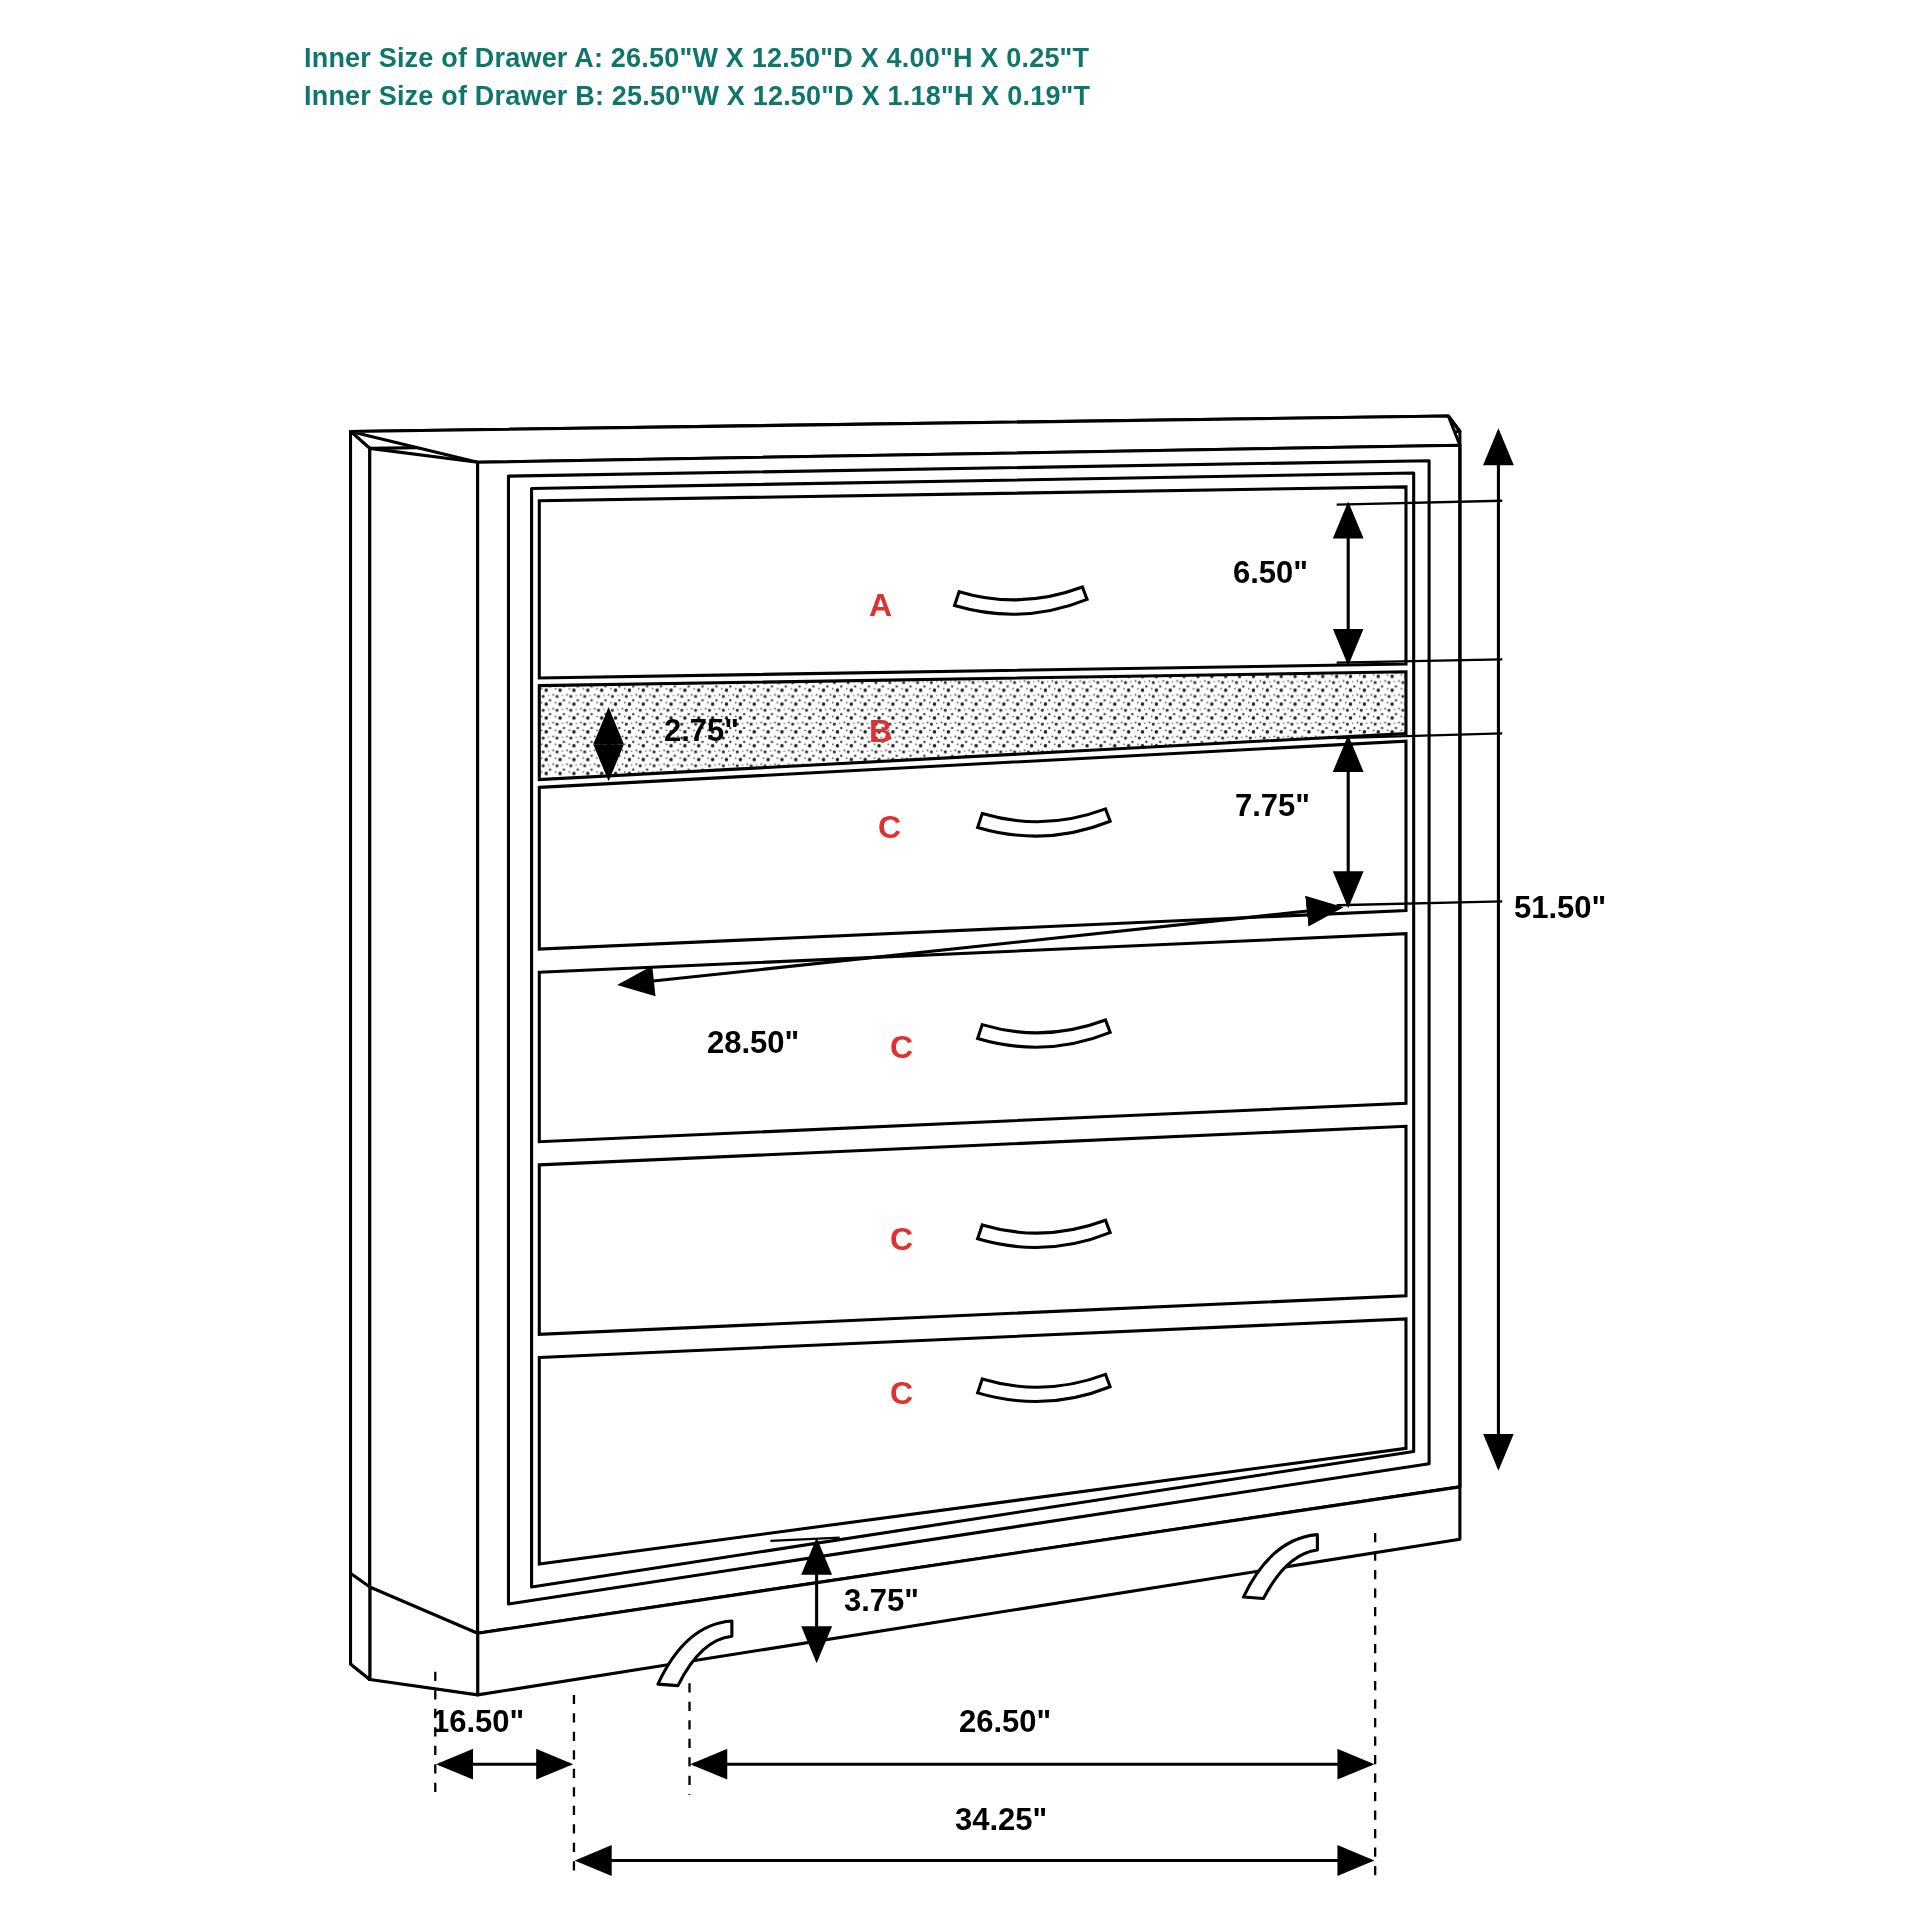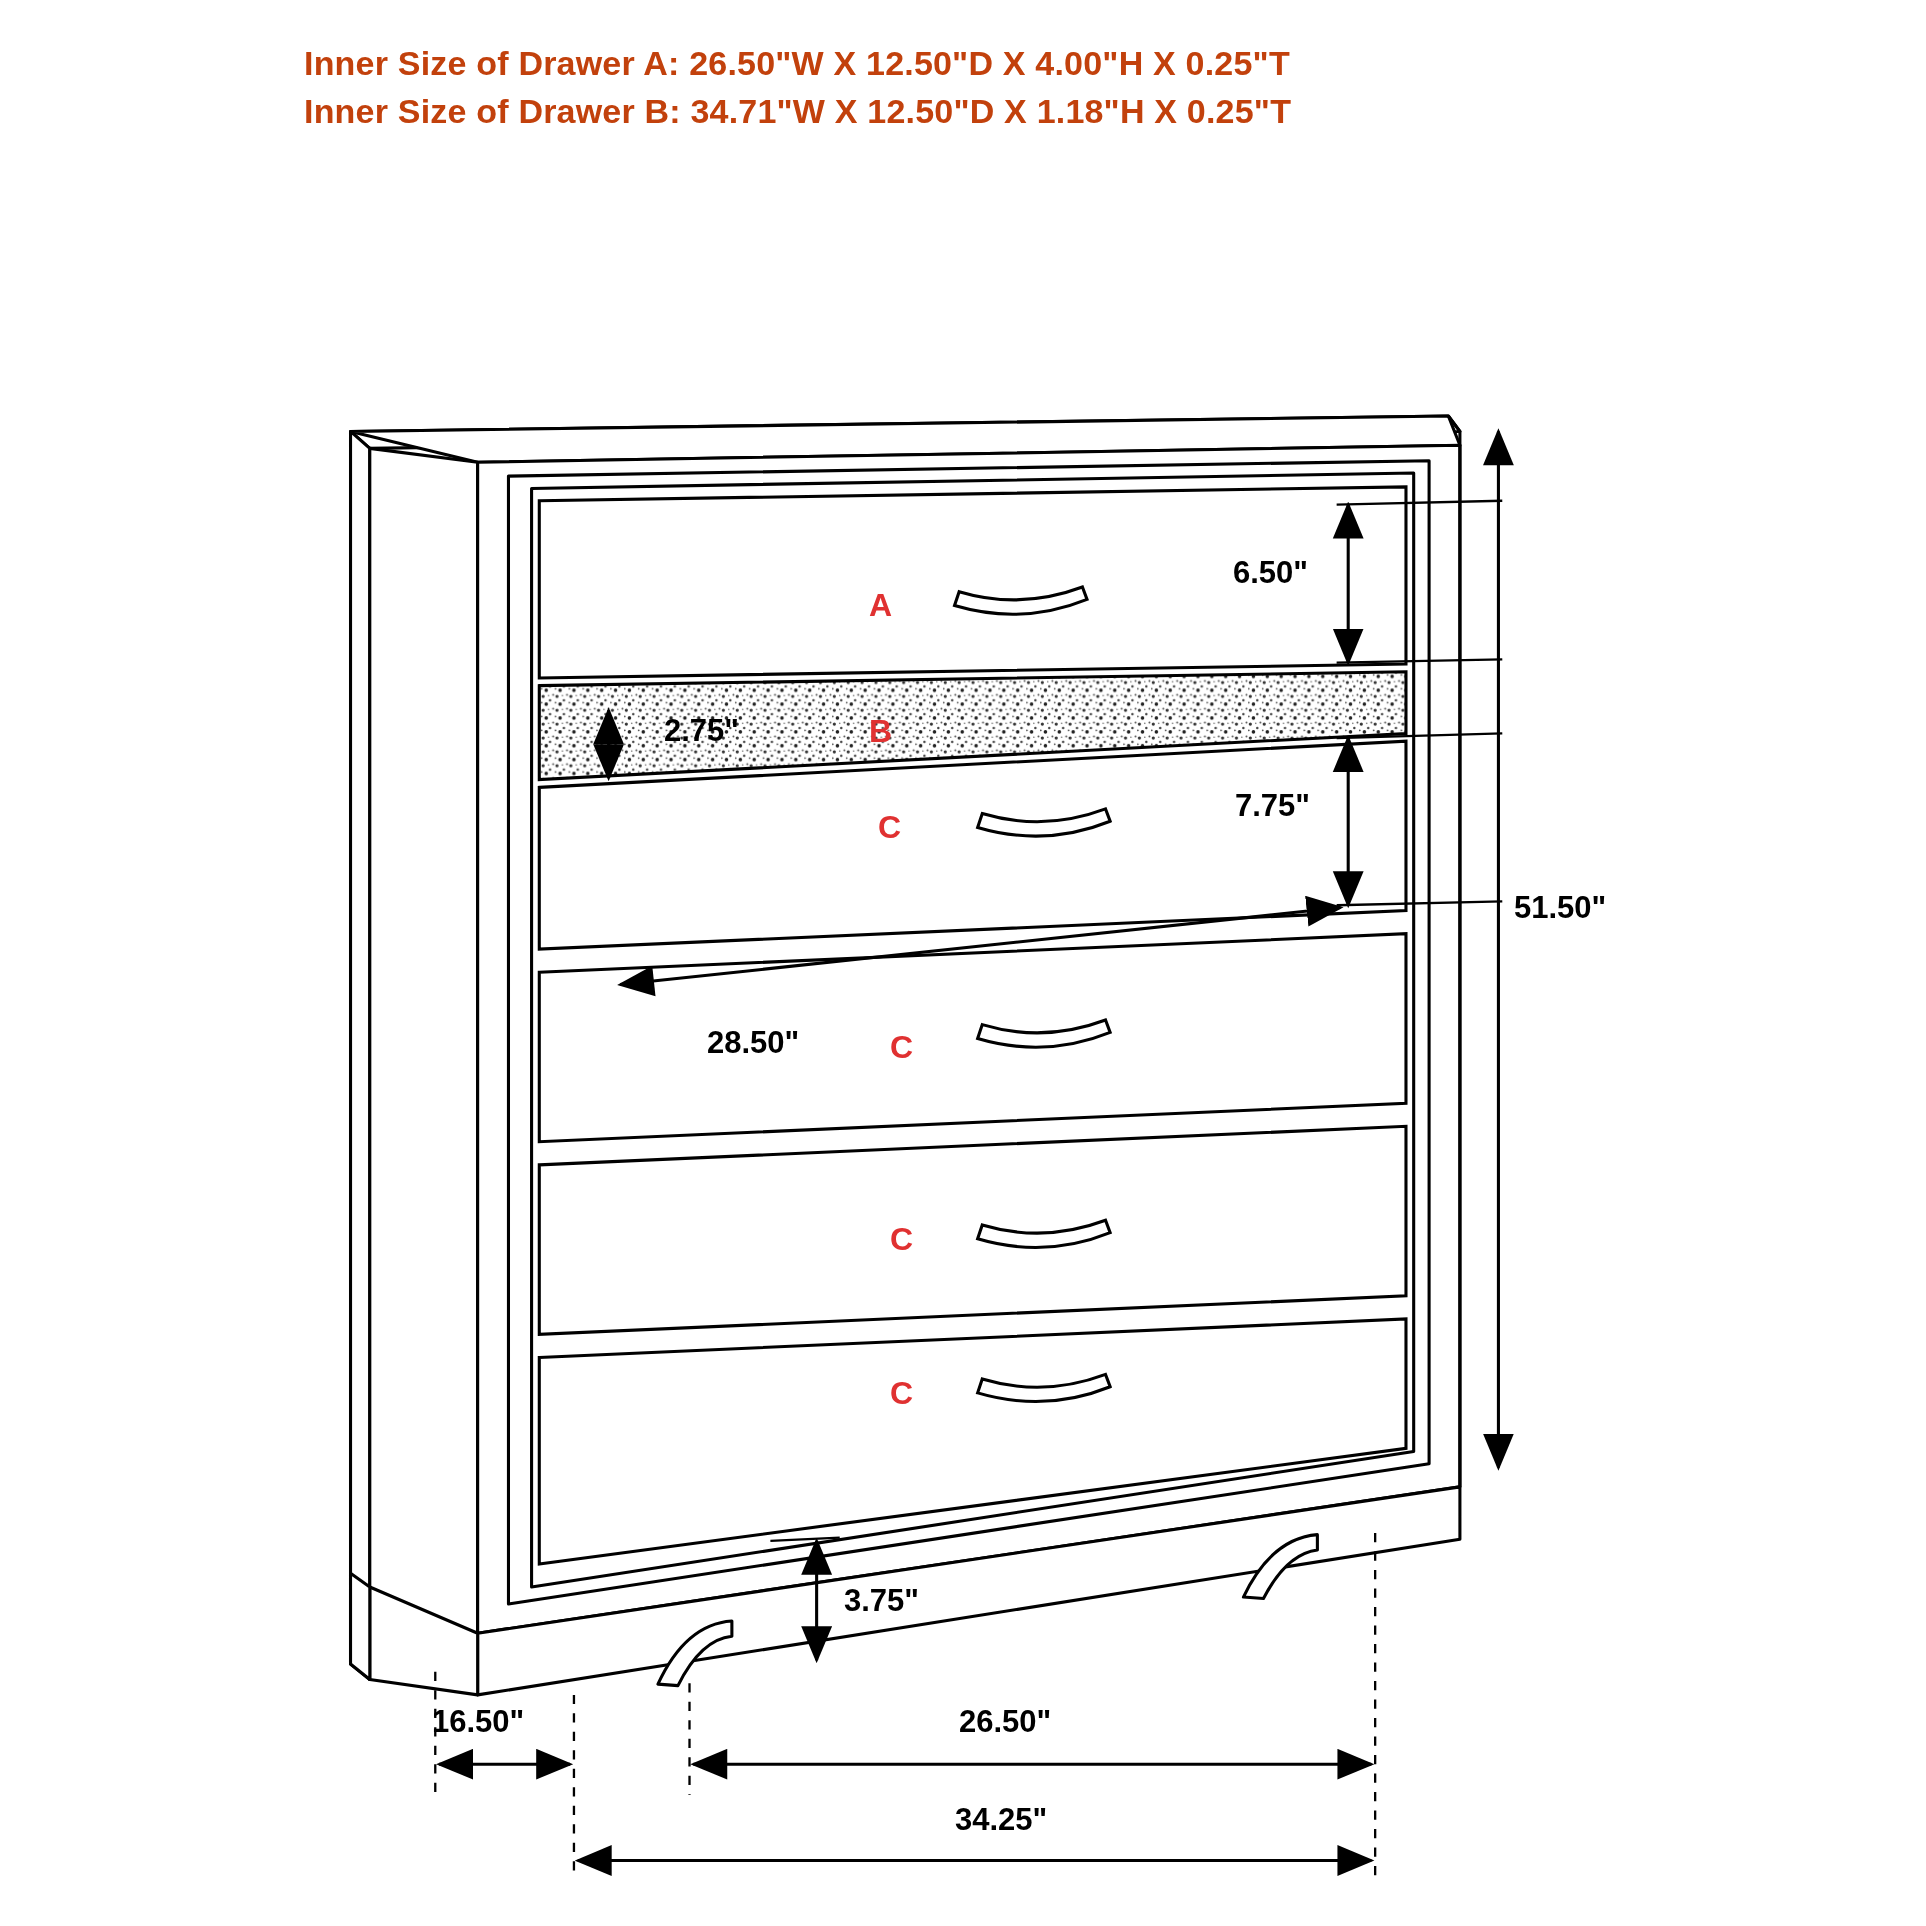--- a/index.html
+++ b/index.html
@@ -19,25 +19,25 @@
     width: 1926px;
     height: 1926px;
   }
   .spec-block {
     position: absolute;
     left: 304px;
     top: 39px;
     width: 1387px;
   }
   .spec-line {
-    font-size: 34px;
+    font-size: 27px;
     font-weight: bold;
     letter-spacing: 0.2px;
     line-height: 1.42;
-    color: #c2410c;
+    color: #0f766e;
     white-space: nowrap;
   }
   svg.diagram {
     position: absolute;
     left: 0;
     top: 0;
     width: 1926px;
     height: 1926px;
   }
   .dim-label {
@@ -55,21 +55,21 @@
     white-space: nowrap;
   }
 </style>
 </head>
 <body>
 
 <div id="root">
 
   <div class="spec-block">
     <div class="spec-line">Inner Size of Drawer A: 26.50"W X 12.50"D X 4.00"H X 0.25"T</div>
-    <div class="spec-line">Inner Size of Drawer B: 34.71"W X 12.50"D X 1.18"H X 0.25"T</div>
+    <div class="spec-line">Inner Size of Drawer B: 25.50"W X 12.50"D X 1.18"H X 0.19"T</div>
   </div>
 
   <svg class="diagram" viewBox="0 0 2500 2500">
     <defs>
       <marker id="arrowhead" markerWidth="14" markerHeight="14" refX="11" refY="5" orient="auto">
         <polygon points="0,0 12,5 0,10" fill="#000"></polygon>
       </marker>
       <marker id="arrowtail" markerWidth="14" markerHeight="14" refX="1" refY="5" orient="auto">
         <polygon points="12,0 0,5 12,10" fill="#000"></polygon>
       </marker>

